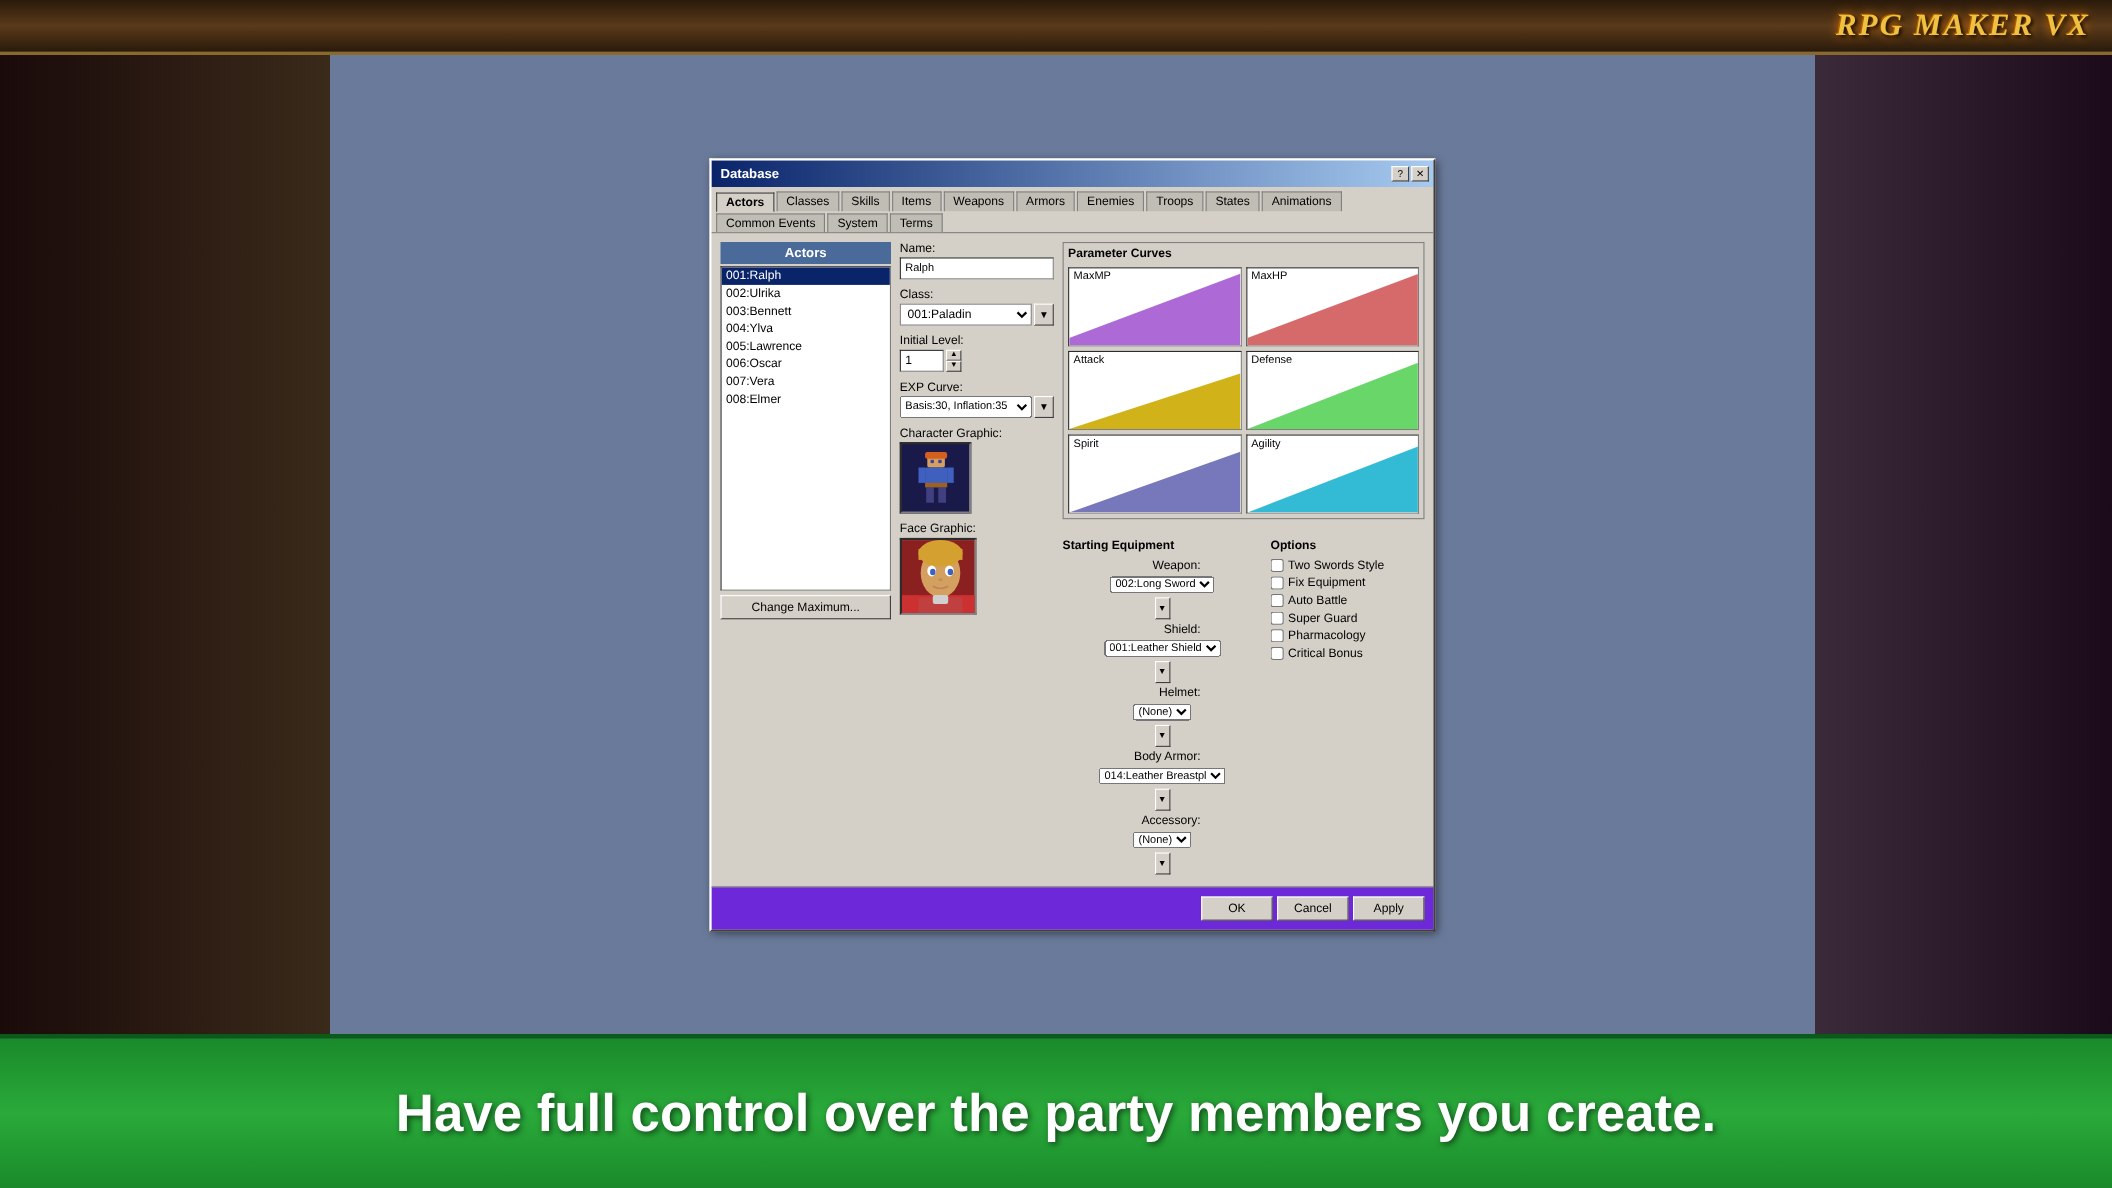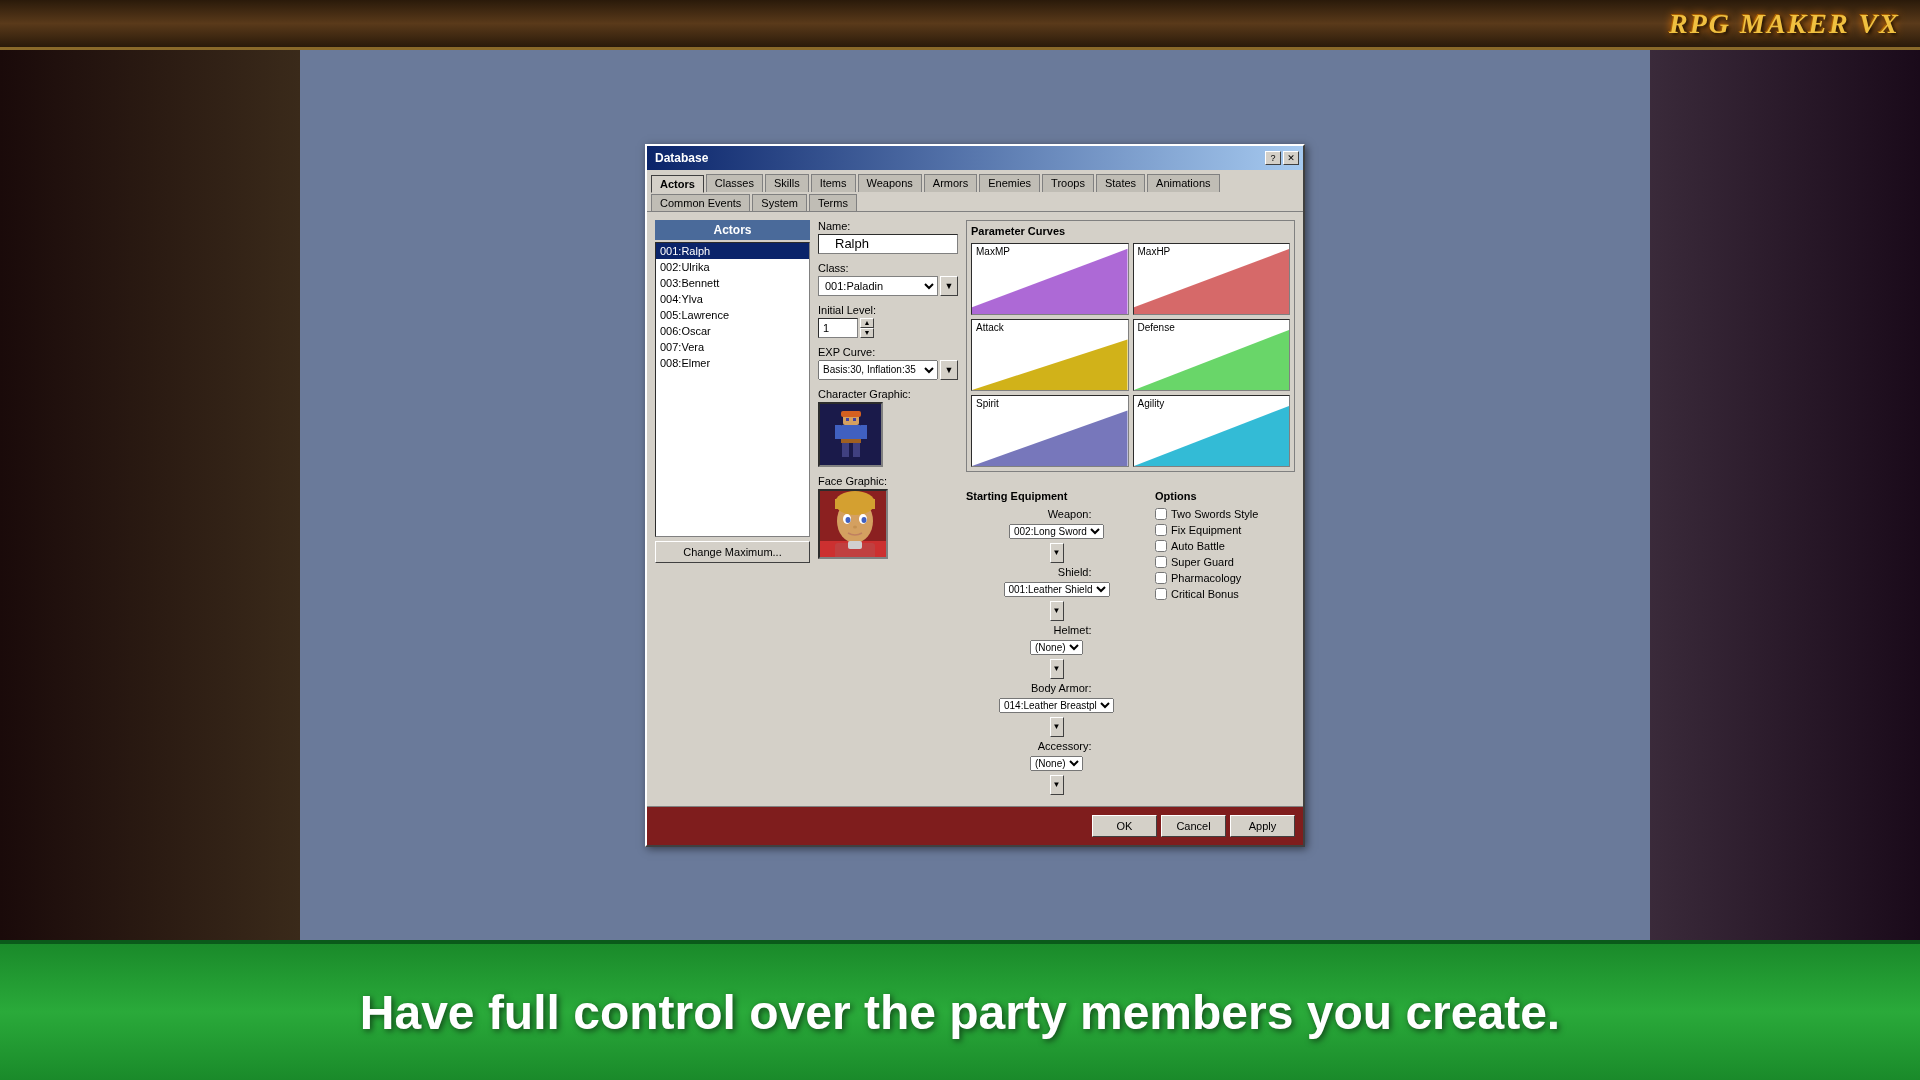--- a/index.html
+++ b/index.html
@@ -237,22 +237,22 @@
       font-size: 11px;
       color: #000;
       margin-bottom: 2px;
     }
 
     .field-input {
       width: 100%;
       height: 20px;
       background: white;
       border: 1px inset #808080;
-      padding: 2px 16px;
-      font-size: 13px;
+      padding: 2px 4px;
+      font-size: 10px;
     }
 
     .field-select {
       width: 100%;
       height: 20px;
       background: white;
       border: 1px solid #808080;
       font-size: 11px;
       padding: 0 2px;
     }
@@ -441,21 +441,21 @@
       background: white;
     }
 
     
     .dialog-footer {
       padding: 8px;
       display: flex;
       justify-content: flex-end;
       gap: 4px;
       border-top: 1px solid #808080;
-      background: #7f1d1d;
+      background: #6d28d9;
     }
 
     .footer-btn {
       min-width: 65px;
       padding: 4px 12px;
       background: #d4d0c8;
       border: 1px solid #fff;
       border-right-color: #404040;
       border-bottom-color: #404040;
       cursor: pointer;

